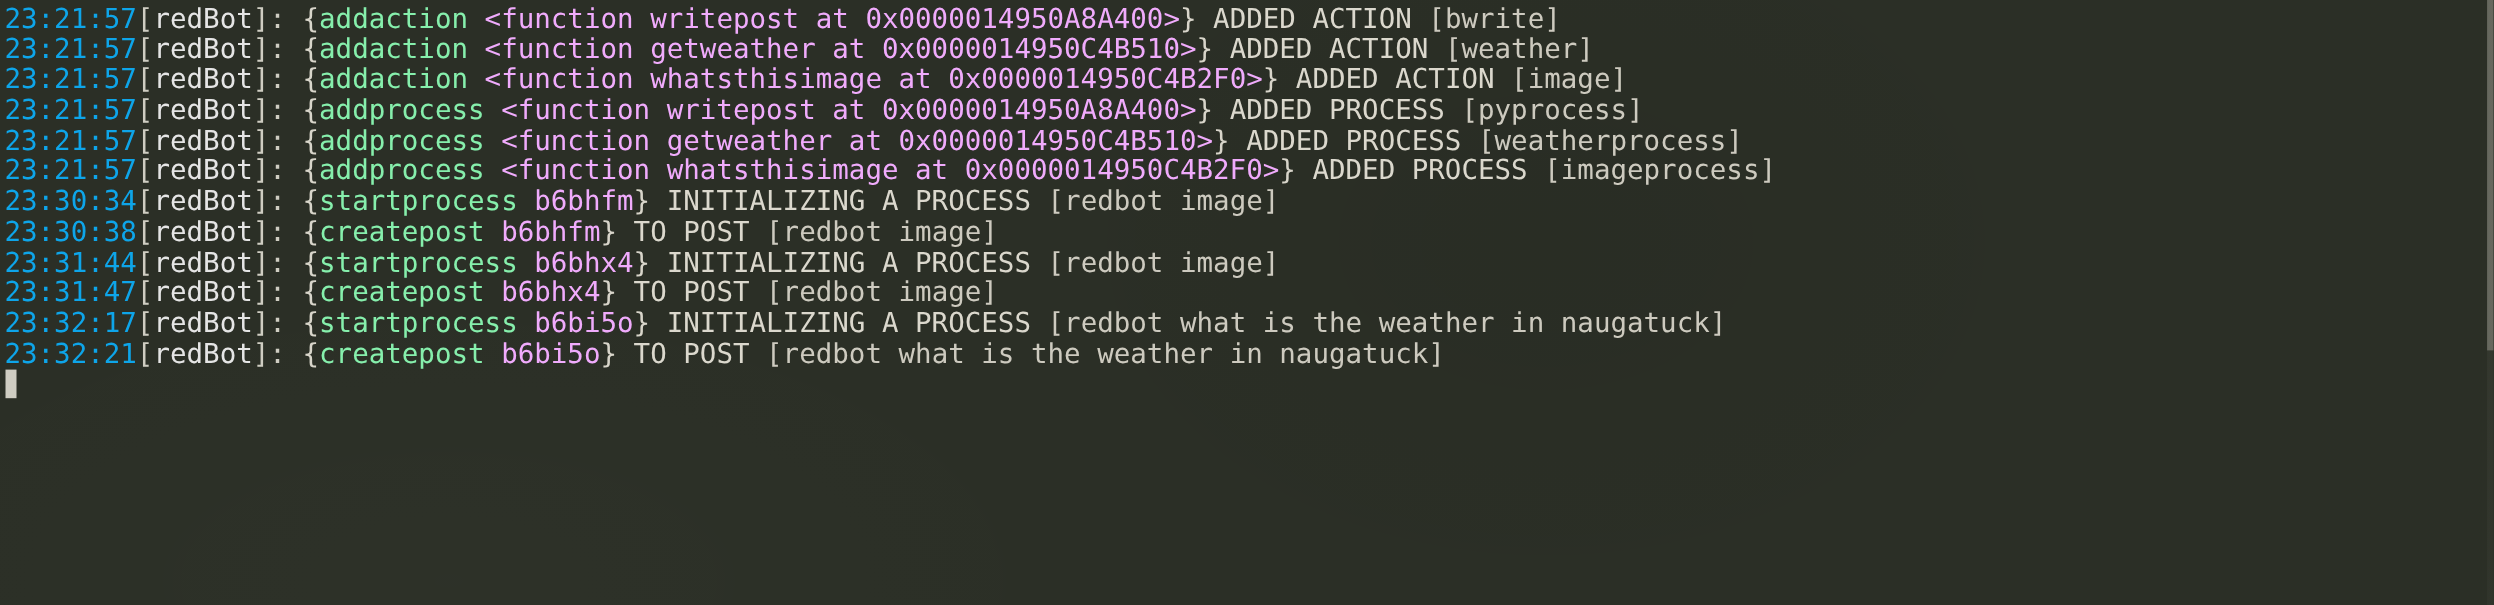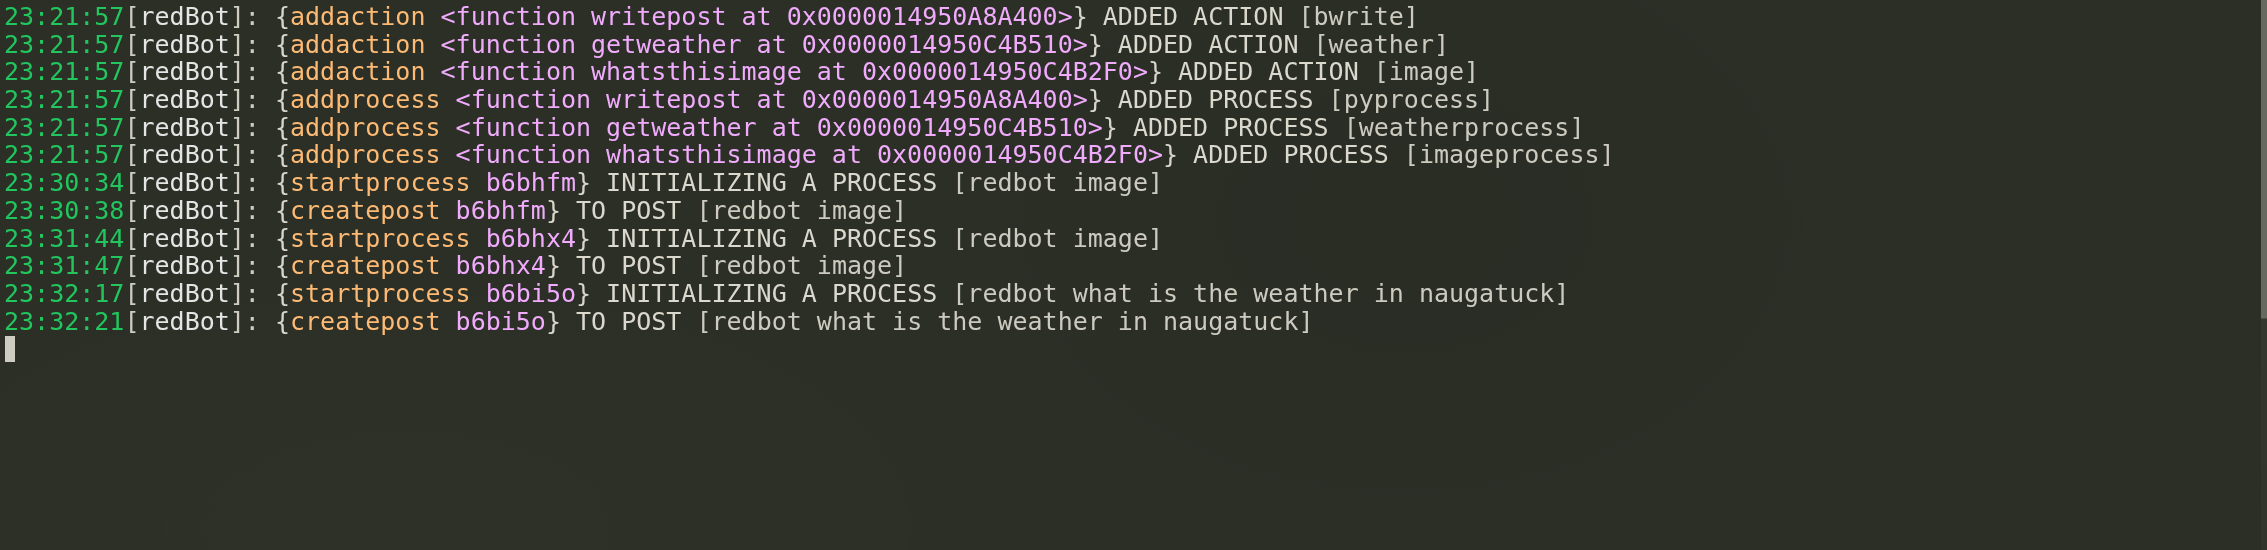--- a/index.html
+++ b/index.html
@@ -47,25 +47,25 @@
   .line {
     height: 27.7px;
     line-height: 27.7px;
     font-size: 25px;
     letter-spacing: 0px;
     white-space: pre;
     color: #d6d3c8;
   }
 
   
-  .tok-time   { color: #22c55e; }
+  .tok-time   { color: #0ea5e9; }
   .tok-brk    { color: #cfcdc2; }
   .tok-name   { color: #e5e5e5; }
   .tok-brace  { color: #d8d5ca; }
-  .tok-cmd    { color: #fdba74; }
+  .tok-cmd    { color: #86efac; }
   .tok-addr   { color: #f0abfc; }
   .tok-caps   { color: #dbd8cd; text-align: center; }
   .tok-tag    { color: #cdcabf; }
 
   .cursor {
     display: inline-block;
     width: 10px;
     height: 26px;
     background: #cfcdc2;
     vertical-align: -5px;

